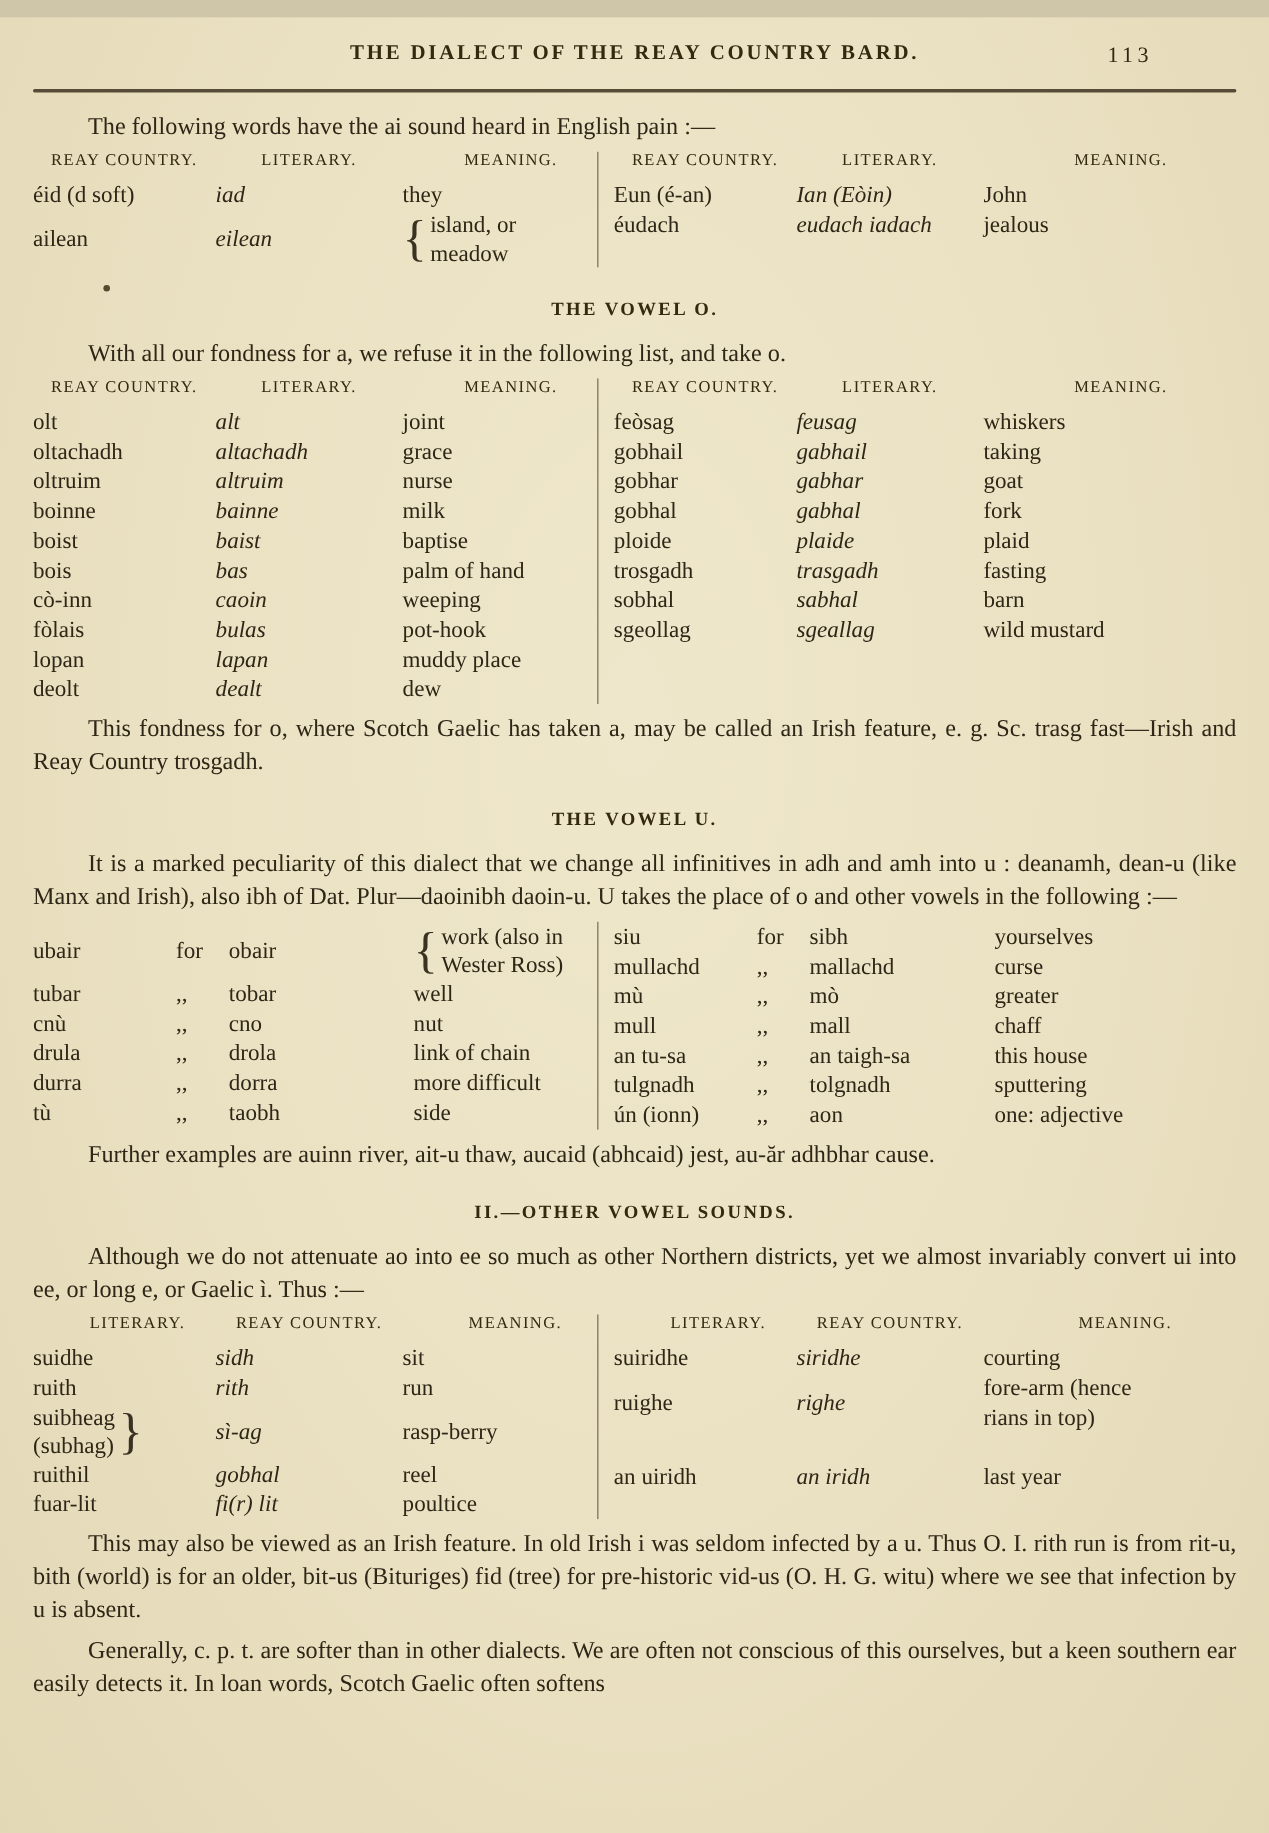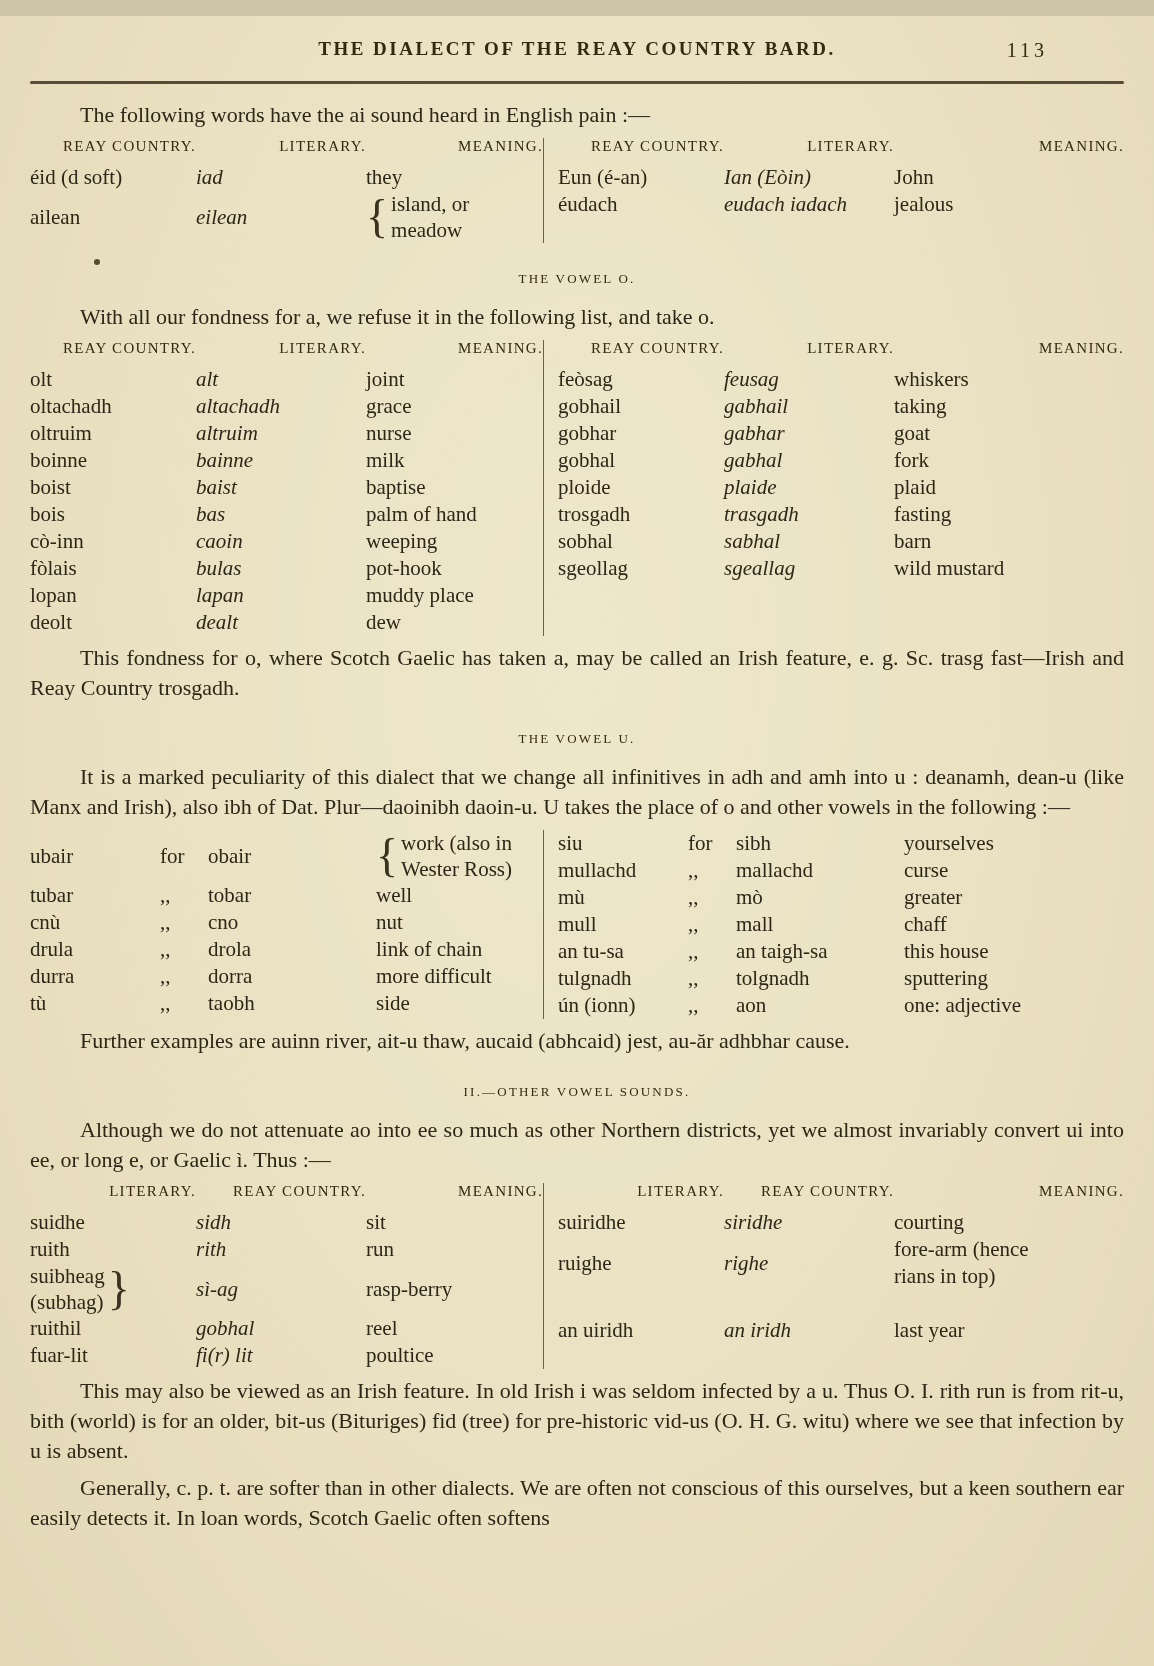--- a/index.html
+++ b/index.html
@@ -13,28 +13,28 @@
     padding:18px 30px 0;
   }
   .pagehead { position:relative; height:34px; margin-top:4px; }
   .running-title { text-align:center; font-size:19px; font-weight:bold; letter-spacing:2.5px; color:#33290f; }
   .page-number { position:absolute; right:76px; top:1px; font-size:20px; letter-spacing:4px; color:#33290f; }
   .rule { height:3px; background:#574c38; margin:9px 0 16px; border-radius:2px; }
 
   .para { font-size:22px; line-height:30px; text-align:justify; text-indent:50px; margin:7px 0; }
   .it { }
 
-  .sect { text-align:center; font-size:13px; font-weight:normal; letter-spacing:2.2px; margin:28px 0 15px; color:#33290f; }
+  .sect { text-align:center; font-size:17px; font-weight:bold; letter-spacing:2.2px; margin:28px 0 15px; color:#33290f; }
 
   .split { display:flex; margin:8px 0 6px; }
   .half-left { flex:0 0 513px; width:513px; }
   .half-right { flex:1 1 auto; border-left:1px solid #6b6049; padding-left:14px; }
 
   .tbl { width:100%; border-collapse:collapse; font-size:21px; }
-  .tbl th { text-align:right; font-weight:normal; font-size:15px; letter-spacing:1.3px; padding:0 0 9px; color:#33290f; }
+  .tbl th { text-align:center; font-weight:normal; font-size:15px; letter-spacing:1.3px; padding:0 0 9px; color:#33290f; }
   .tbl td { vertical-align:middle; line-height:27px; padding:0; white-space:pre-line; }
   .tbl td:empty { height:27px; }
 
   .three td:nth-child(1){ width:166px; }
   .three td:nth-child(2){ width:170px;font-style:italic; }
   .three th:nth-child(3){ padding-left:20px; }
 
   .four td:nth-child(1){ width:130px; }
   .four td:nth-child(2){ width:48px; }
   .four td:nth-child(3){ width:168px; }

